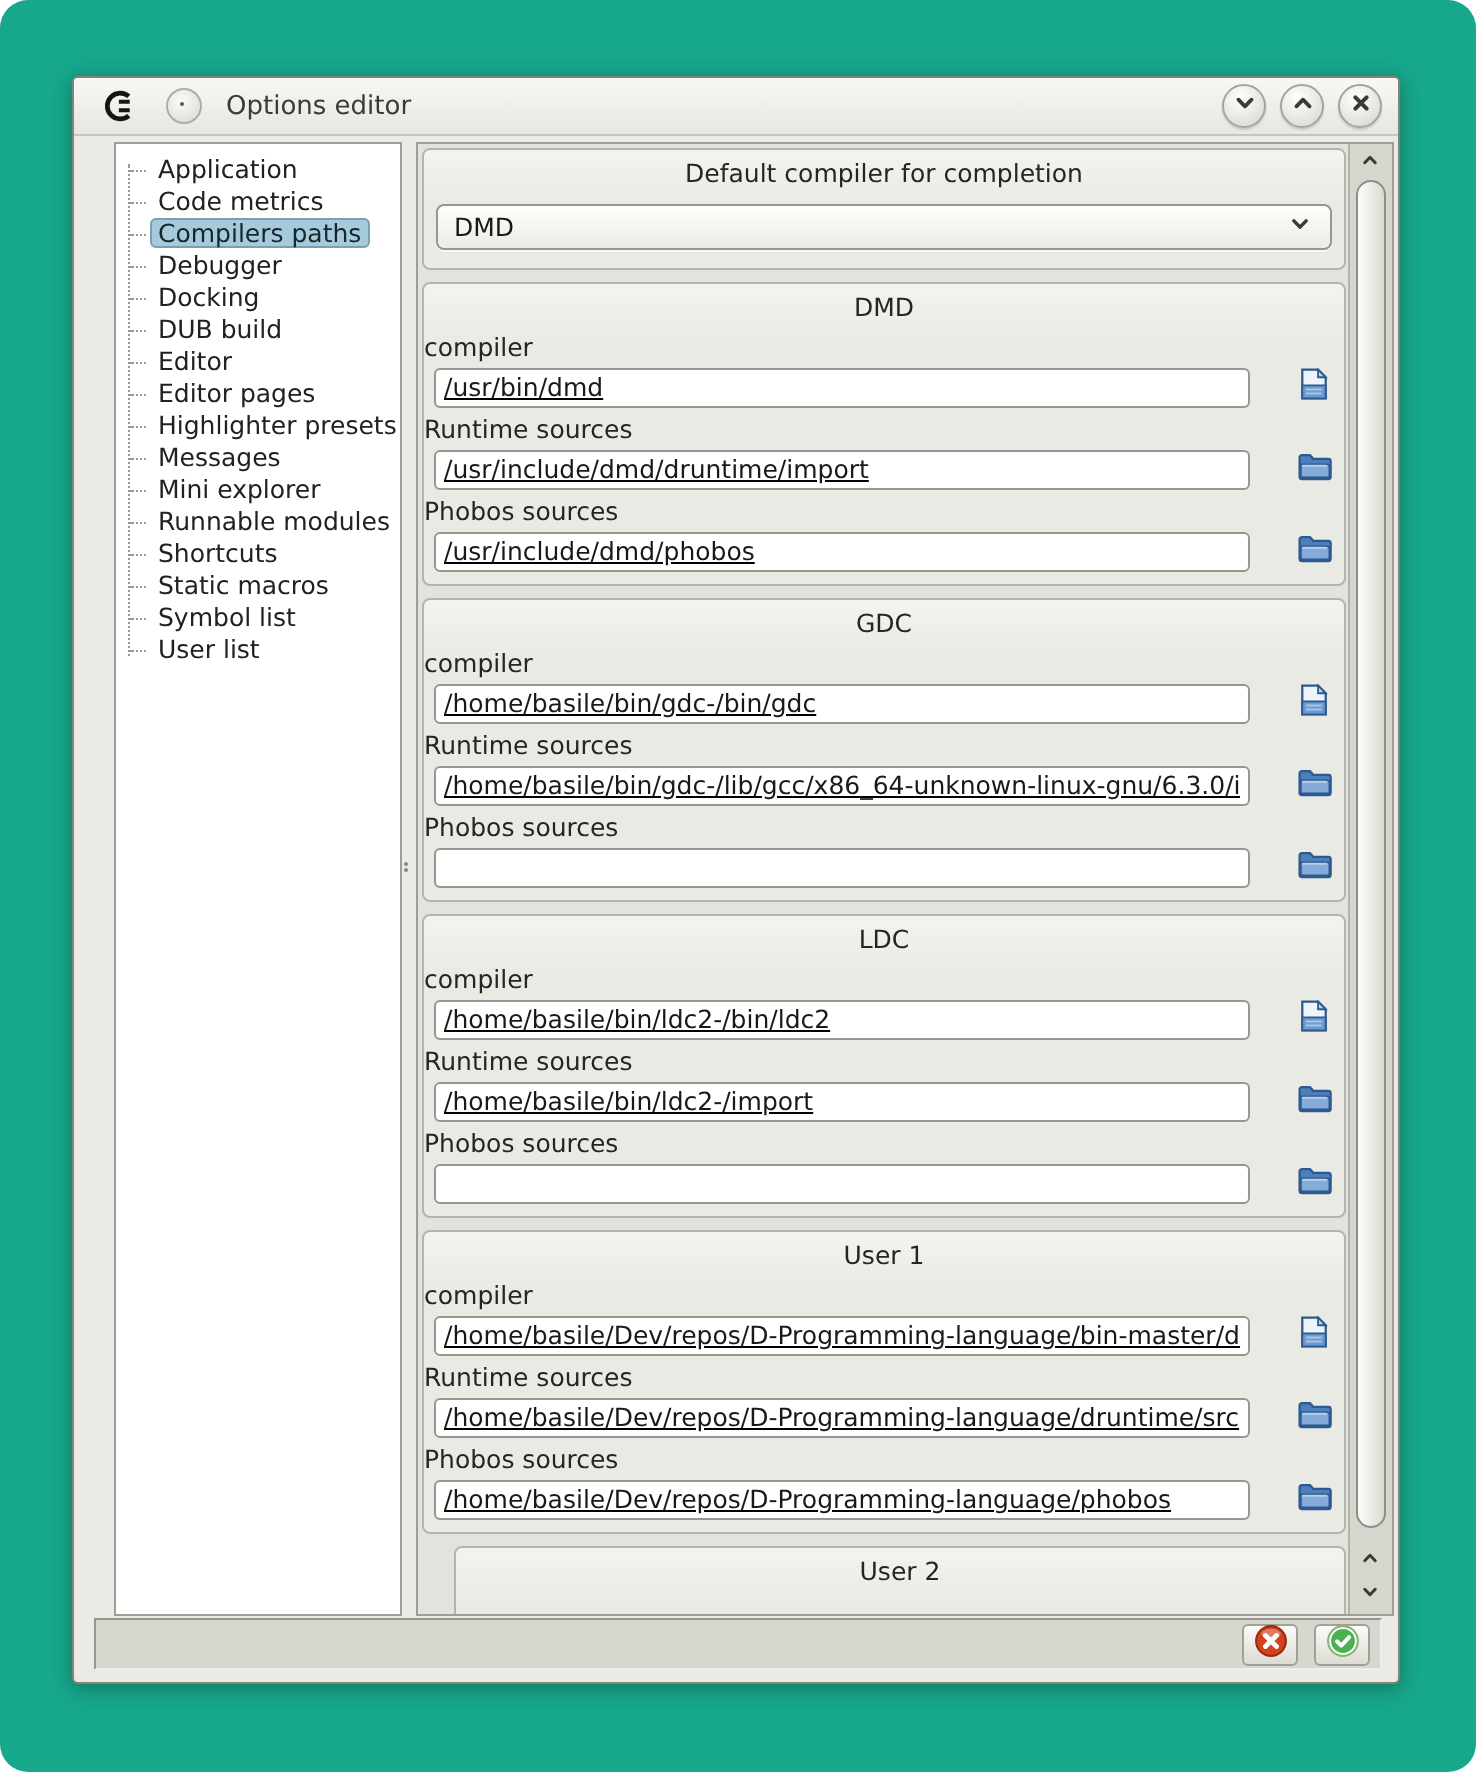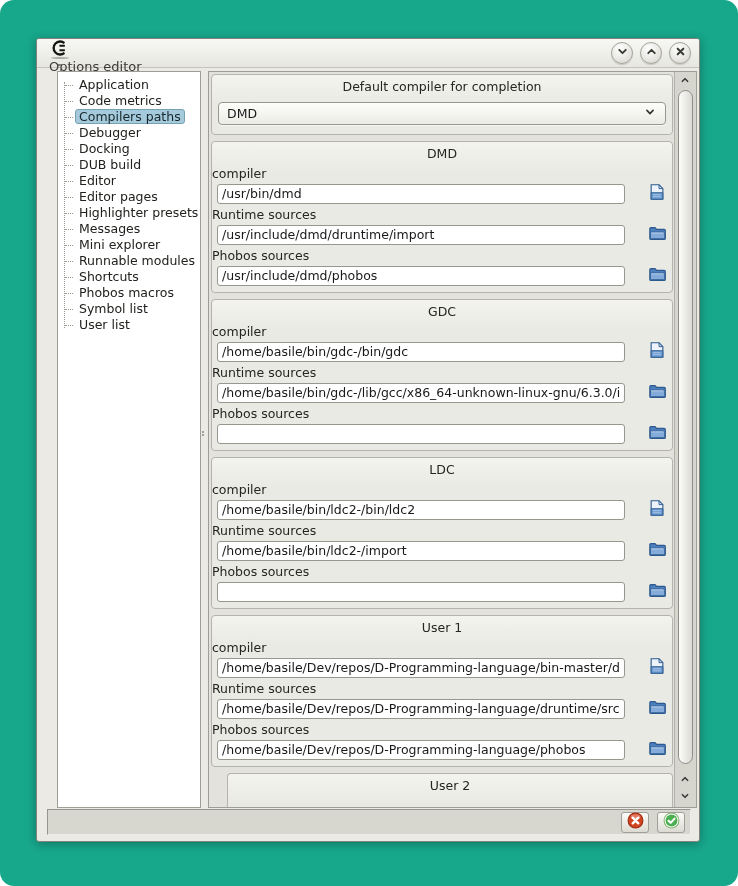--- a/index.html
+++ b/index.html
@@ -2,21 +2,21 @@
 <html><head>
 <meta charset="utf-8">
 <style>
   html,body{margin:0;padding:0;background:#fff;font-family:"DejaVu Sans","Liberation Sans",sans-serif;}
   .canvas{position:relative;width:738px;height:886px;background:#17a78b;border-radius:14px;overflow:hidden;}
   .window{position:absolute;left:36px;top:38px;width:662px;height:802px;background:#eceae4;
           border:1px solid #84837b;border-radius:3px;box-shadow:0 2px 10px rgba(0,0,0,.3);}
   
   .titlebar{position:absolute;left:0;top:0;right:0;height:28px;
             background:linear-gradient(#f7f7f4,#e7e7e1);border-bottom:1px solid #c6c5bd;
-            border-radius:2px 2px 0 0;display:flex;align-items:flex-start;flex-direction:column;}
+            border-radius:2px 2px 0 0;display:flex;align-items:center;}
   .logo{width:20px;height:20px;margin-left:12px;display:flex;align-items:center;justify-content:center;}
   .menu-btn{width:16px;height:16px;margin-left:14px;border-radius:50%;border:1px solid #aeada5;
             background:radial-gradient(circle at 40% 35%,#fbfbf9,#d9d8d1);position:relative;}
   .menu-btn::after{content:"";position:absolute;left:6px;top:6px;width:2px;height:2px;border-radius:50%;background:#5a5a55;}
   .title{margin-left:12px;font-size:13px;color:#3a3a36;}
   .winbtns{position:absolute;right:8px;top:3px;display:flex;gap:7px;}
   .winbtn{width:22px;height:22px;border-radius:50%;border:1px solid #a5a49c;padding:0;cursor:default;
           background:radial-gradient(circle at 40% 30%,#ffffff,#d5d4cd);display:flex;align-items:center;justify-content:center;
           box-shadow:0 1px 1px rgba(0,0,0,.15);}
   
@@ -33,21 +33,21 @@
   .splitter-dots{position:absolute;left:1px;top:360px;width:6px;height:6px;}
   .splitter-dots i{display:block;width:2px;height:2px;border-radius:50%;background:#8b8a82;margin:0 0 1px 1px;float:left;margin-right:1px;}
   
   .scrollarea{position:absolute;left:171px;top:32px;width:487px;height:735px;background:#e3e2dc;
               border:1px solid #9f9e96;overflow:hidden;}
   .viewport{position:absolute;left:0;top:0;right:21px;bottom:0;overflow:hidden;padding:2px 0 0 2px;}
   .group{margin:0 2px 6px 0;border:1px solid #b5b4ac;border-radius:4px;
          background:linear-gradient(#f3f3ef,#eaeae4 30px);}
   .group-title{text-align:center;font-size:12.5px;color:#26261f;padding:4px 0 2px;}
   .field-label{text-align:left;font-size:12.5px;color:#26261f;padding:3px 0 2px;}
-  .field-row{display:flex;align-items:center;gap:22px;padding:0 5px;height:21px;}
+  .field-row{display:flex;align-items:center;gap:22px;padding:0 5px;height:21px;text-decoration:underline;}
   .path-input{flex:1;height:16px;border:1px solid #98978f;border-radius:3px;background:#fff;
               font-family:"DejaVu Sans","Liberation Sans",sans-serif;font-size:12.5px;color:#19191a;padding:1px 4px;min-width:0;}
   .icon-btn{width:20px;height:20px;border:none;background:transparent;padding:0;display:flex;align-items:center;justify-content:center;}
   .combo{margin:6px 6px 9px;height:21px;border:1px solid #98978f;border-radius:4px;
          background:linear-gradient(#fdfdfb,#ecece6);display:flex;align-items:center;padding:0 8px;
          box-shadow:0 1px 0 rgba(255,255,255,.6);}
   .combo-text{flex:1;font-size:12.5px;color:#19191a;}
   .partial-group{margin:0 2px 0 16px;border:1px solid #b5b4ac;border-radius:4px 4px 0 0;border-bottom:none;
                  background:linear-gradient(#f3f3ef,#eaeae4 30px);height:38px;}
   
@@ -145,21 +145,21 @@
         <div class="tree-item"><span class="item-label">Debugger</span></div>
         <div class="tree-item"><span class="item-label">Docking</span></div>
         <div class="tree-item"><span class="item-label">DUB build</span></div>
         <div class="tree-item"><span class="item-label">Editor</span></div>
         <div class="tree-item"><span class="item-label">Editor pages</span></div>
         <div class="tree-item"><span class="item-label">Highlighter presets</span></div>
         <div class="tree-item"><span class="item-label">Messages</span></div>
         <div class="tree-item"><span class="item-label">Mini explorer</span></div>
         <div class="tree-item"><span class="item-label">Runnable modules</span></div>
         <div class="tree-item"><span class="item-label">Shortcuts</span></div>
-        <div class="tree-item"><span class="item-label">Phobos macros</span></div>
+        <div class="tree-item"><span class="item-label">Static macros</span></div>
         <div class="tree-item"><span class="item-label">Symbol list</span></div>
         <div class="tree-item"><span class="item-label">User list</span></div>
       </div>
     </div>
 
     <div class="splitter">
       <span class="splitter-dots">
           <i></i>
           <i></i>
         </span>

